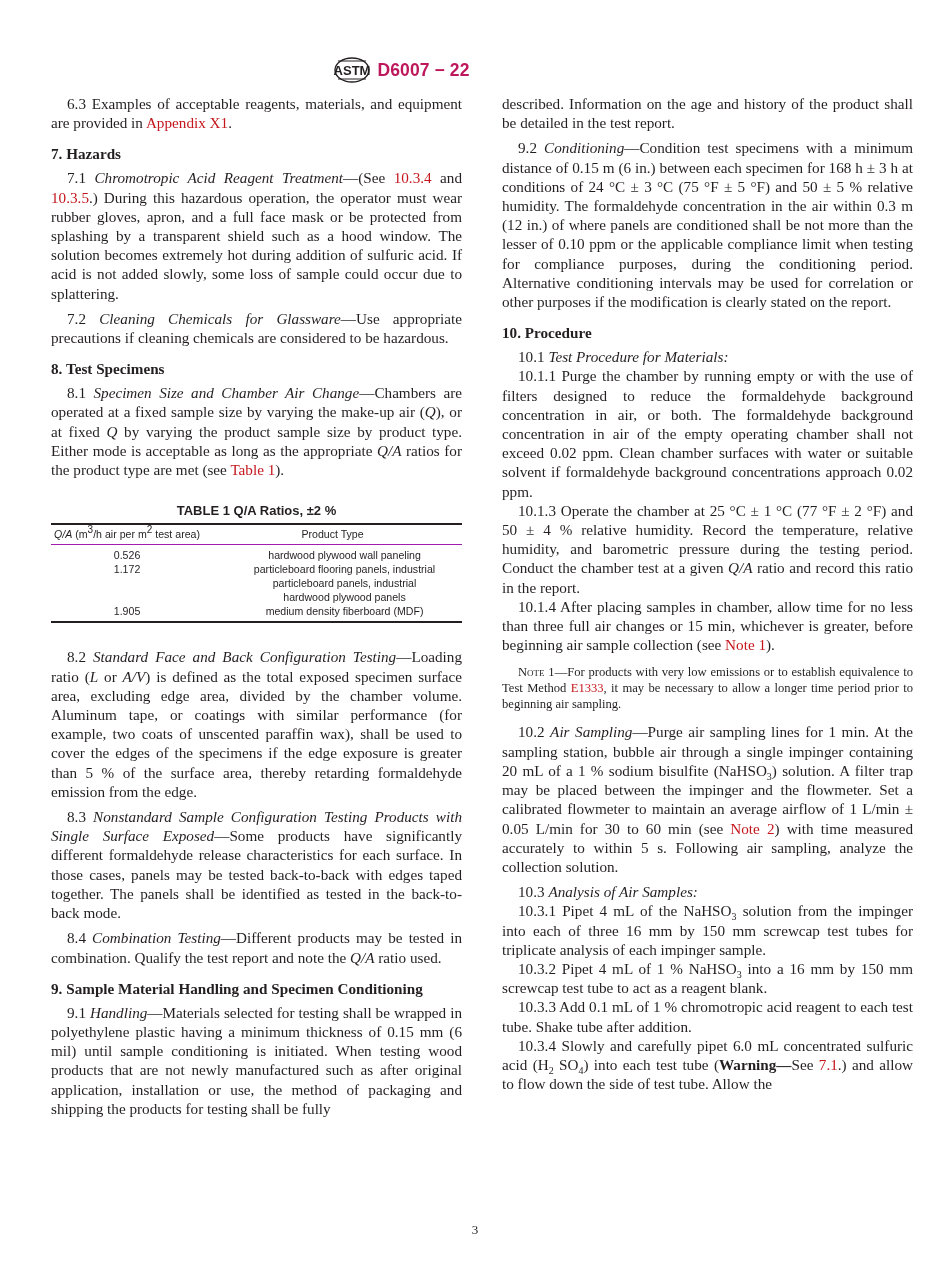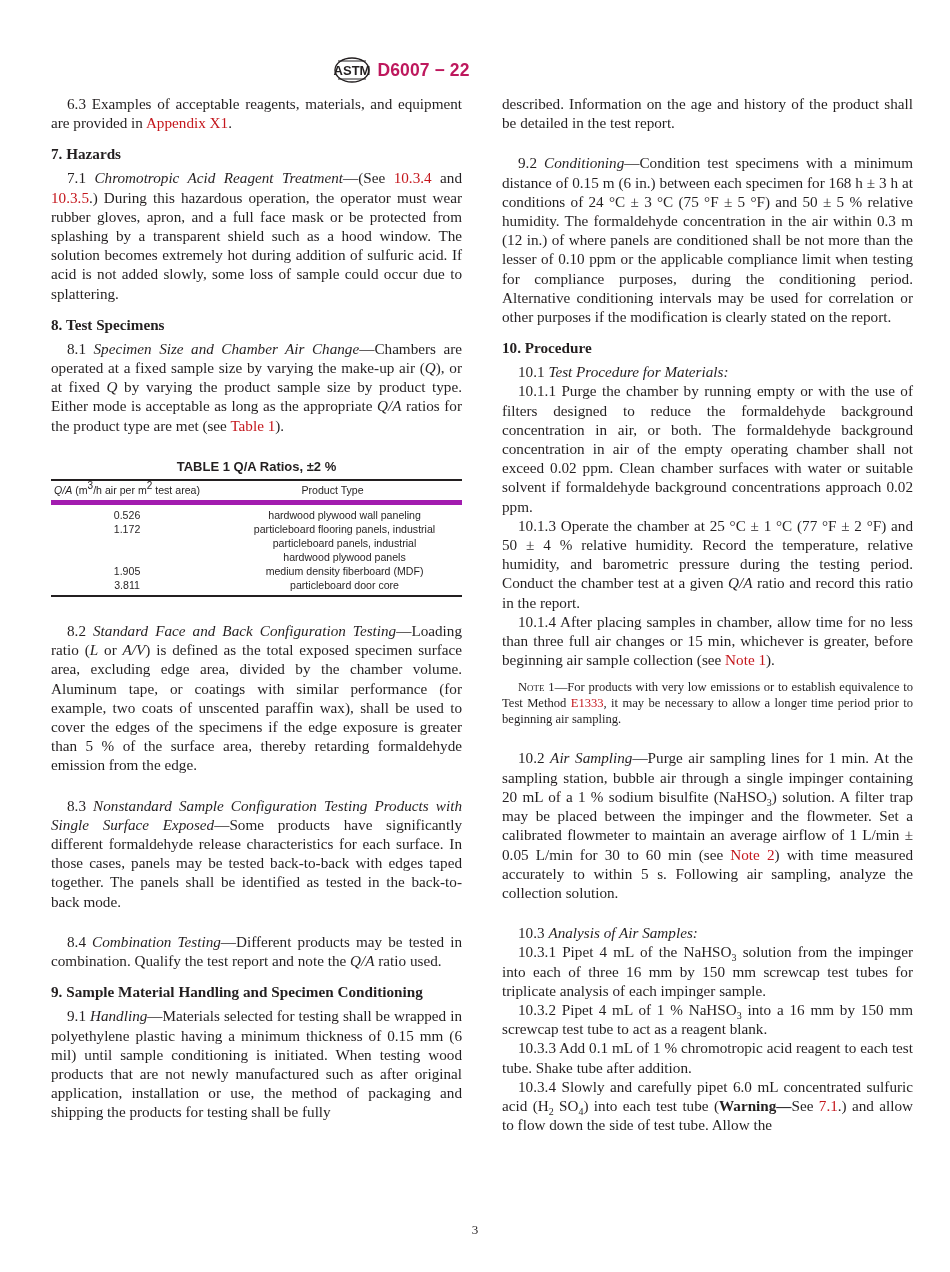--- a/index.html
+++ b/index.html
@@ -17,21 +17,21 @@
     font-family: "Liberation Sans", "DejaVu Sans", sans-serif;
     font-weight: bold; font-size: 17.5px; color: #be185d; letter-spacing: 0.1px;
   }
   .col {
     position: absolute; top: 94px; width: 411px;
     font-size: 15.2px; line-height: 19.2px;
   }
   .col-left { left: 51px; }
   .col-right { left: 502px; }
   p { margin: 0; text-align: justify; text-indent: 16px; }
-  p + p { margin-top: 21px; }
+  p + p { margin-top: 6px; }
   .cont { text-indent: 0; }
   .tight { margin-top: 0 !important; }
   h2 {
     font-size: 15.2px; font-weight: bold; margin: 12px 0 5px 0; line-height: 19px;
   }
   i, .it { font-style: italic; }
   a, .link { color: #c4161c; text-decoration: none; }
   .note {
     font-size: 12.6px; line-height: 16px; text-align: justify; text-indent: 16px;
     margin-top: 10px !important; margin-bottom: 10px;
@@ -42,21 +42,21 @@
   .table-title {
     font-family: "Liberation Sans", "DejaVu Sans", sans-serif;
     font-weight: bold; font-size: 13px; text-align: center; margin-bottom: 3px;
   }
   table {
     width: 100%; border-collapse: collapse;
     font-family: "Liberation Sans", "DejaVu Sans", sans-serif;
     font-size: 10.6px; line-height: 14px; color: #231f20;
   }
   thead th {
-    font-weight: normal; border-top: 2px solid #231f20; border-bottom: 5px solid #a21caf;
+    font-weight: normal; border-top: 2px solid #231f20; border-bottom: 1px solid #a21caf;
     padding: 2px 0 3px 0; vertical-align: middle;
   }
   tbody td { padding: 0; vertical-align: top; }
   tbody tr:first-child td { padding-top: 3px; }
   tbody tr:last-child td { padding-bottom: 3px; border-bottom: 2px solid #231f20; }
   .c1 { width: 37%; text-align: center; }
   .c2 { text-align: center; padding-left: 24px !important; }
   .page-num {
     position: absolute; top: 1222px; left: 0; width: 950px; text-align: center; font-size: 13px;
   }
@@ -78,20 +78,24 @@
   <p>
     <span>6.3</span>
     <span>Examples of acceptable reagents, materials, and equipment are provided in </span><a>Appendix X1</a><span>.</span>
   </p>
 
   <h2>7.  Hazards</h2>
   <p>
     <span>7.1</span>
     <i>Chromotropic Acid Reagent Treatment</i><span>—(See </span><a>10.3.4</a><span> and </span><a>10.3.5</a><span>.) During this hazardous operation, the operator must wear rubber gloves, apron, and a full face mask or be protected from splashing by a transparent shield such as a hood window. The solution becomes extremely hot during addition of sulfuric acid. If acid is not added slowly, some loss of sample could occur due to splattering.</span>
   </p>
+  <p>
+    <span>7.2</span>
+    <i>Cleaning Chemicals for Glassware</i><span>—Use appropriate precautions if cleaning chemicals are considered to be hazardous.</span>
+  </p>
 
   <h2>8.  Test Specimens</h2>
   <p>
     <span>8.1</span>
     <i>Specimen Size and Chamber Air Change</i><span>—Chambers are operated at a fixed sample size by varying the make-up air (</span><i>Q</i><span>), or at fixed </span><i>Q</i><span> by varying the product sample size by product type. Either mode is acceptable as long as the appropriate </span><i>Q/A</i><span> ratios for the product type are met (see </span><a>Table 1</a><span>).</span>
   </p>
 
   <div class="table-wrap">
     <div class="table-title">TABLE 1 Q/A Ratios, ±2 %</div>
     <table>
@@ -111,24 +115,20 @@
           <td class="c2">
             <div>particleboard flooring panels, industrial</div>
             <div>particleboard panels, industrial</div>
             <div>hardwood plywood panels</div>
           </td>
         </tr>
         <tr>
           <td class="c1">1.905</td>
           <td class="c2">medium density fiberboard (MDF)</td>
         </tr>
-        <tr>
-          <td class="c1">3.811</td>
-          <td class="c2">particleboard door core</td>
-        </tr>
       </tbody>
     </table>
   </div>
 
   <p>
     <span>8.2</span>
     <i>Standard Face and Back Configuration Testing</i><span>—Loading ratio (</span><i>L</i><span> or </span><i>A/V</i><span>) is defined as the total exposed specimen surface area, excluding edge area, divided by the chamber volume. Aluminum tape, or coatings with similar performance (for example, two coats of unscented paraffin wax), shall be used to cover the edges of the specimens if the edge exposure is greater than 5 % of the surface area, thereby retarding formaldehyde emission from the edge.</span>
   </p>
   <p>
     <span>8.3</span>

